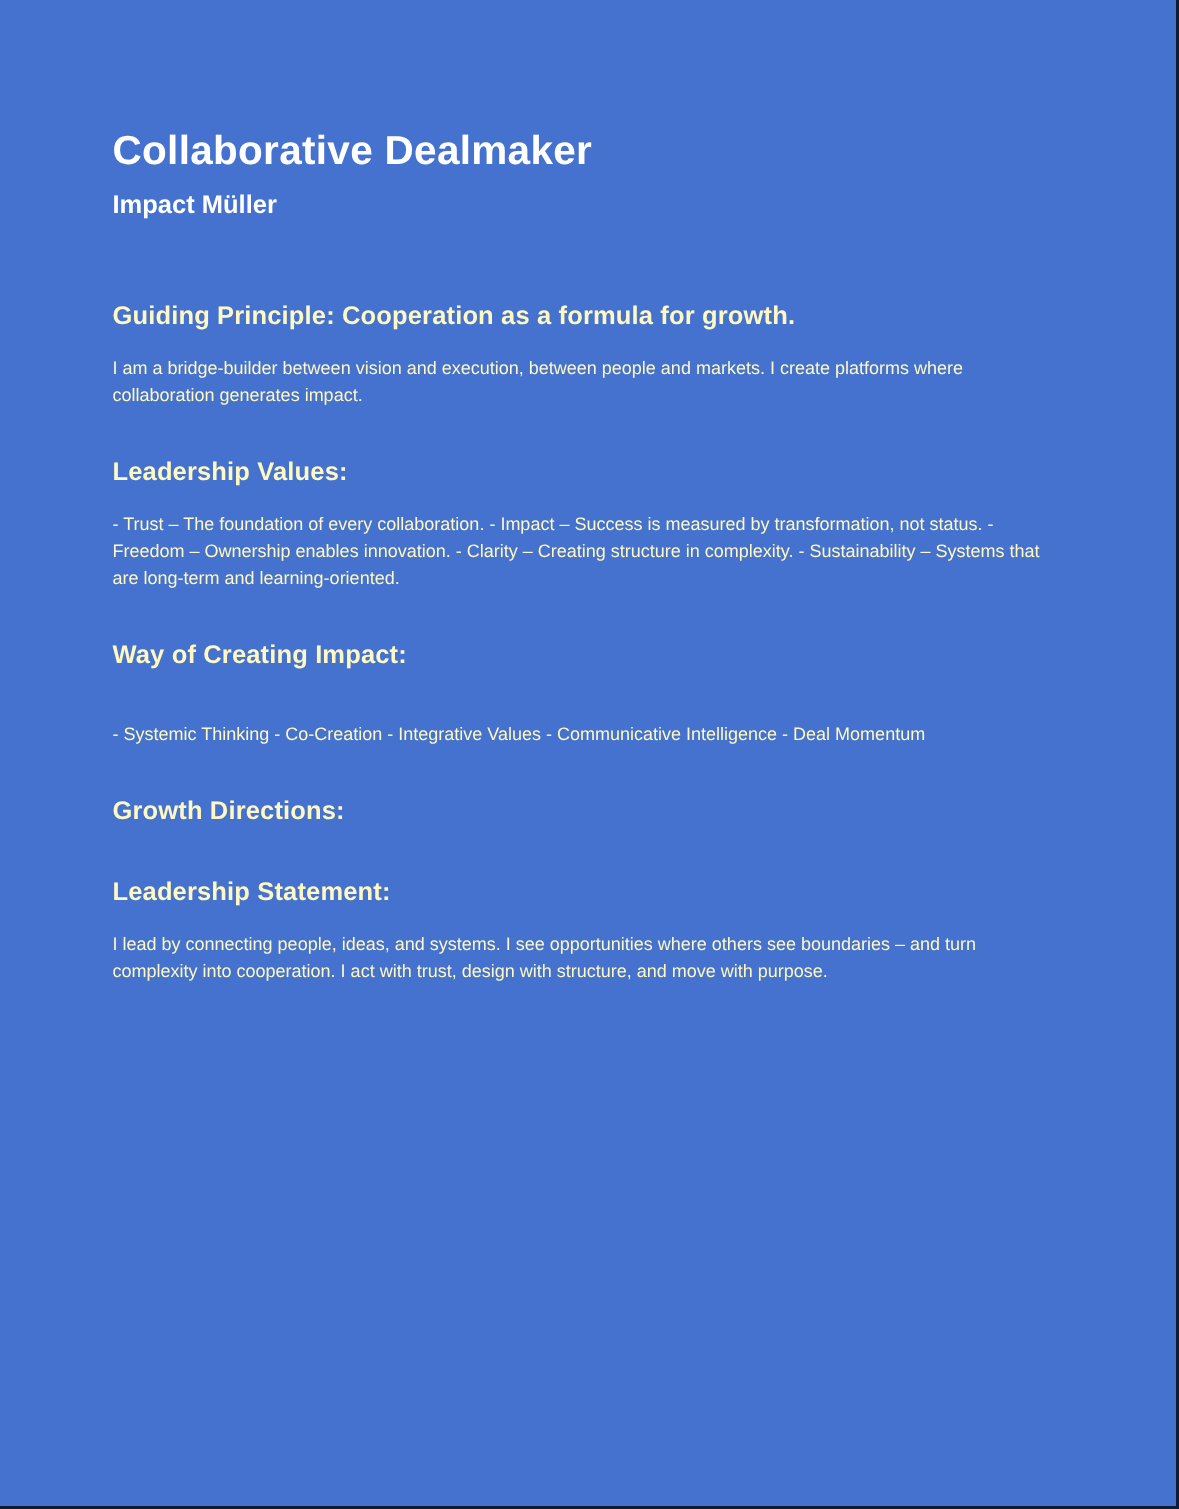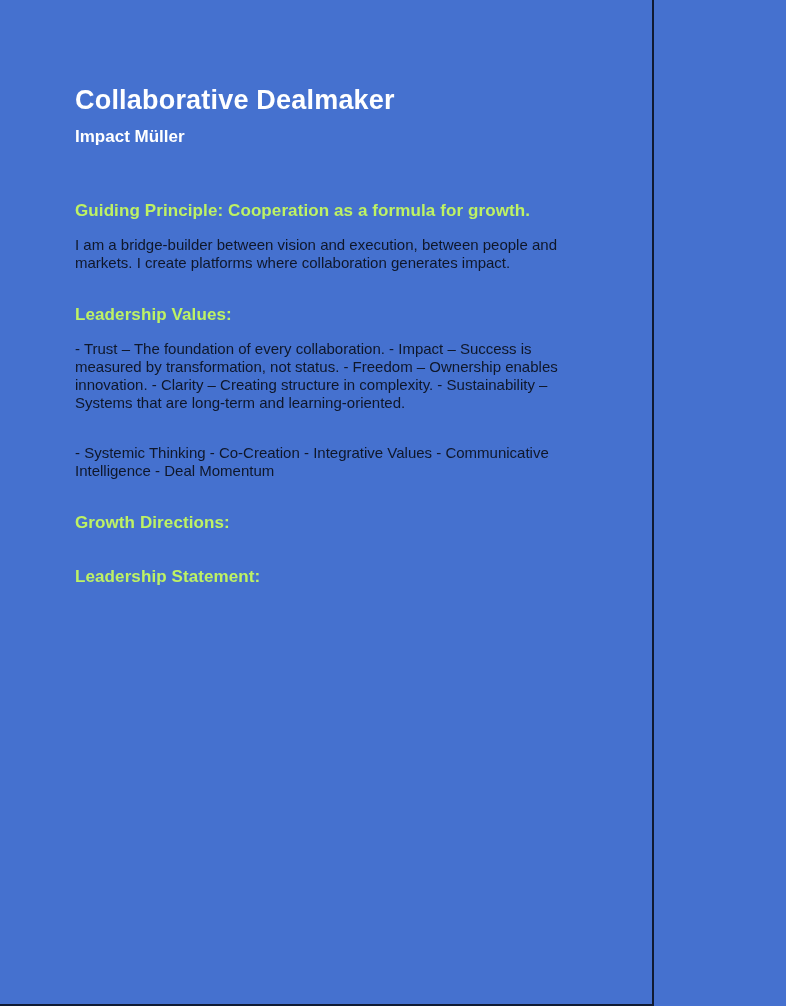--- a/index.html
+++ b/index.html
@@ -2,21 +2,21 @@
 <html><head>
 <meta charset="utf-8">
 <style>
   html, body {
     margin: 0;
     padding: 0;
     background: #4571cf;
   }
   .page {
     position: relative;
-    width: 654px;
+    width: 786px;
     height: 1006px;
     box-sizing: border-box;
     background: #4571cf;
     border-right: 2px solid #101b33;
     border-bottom: 2px solid #101b33;
     overflow: hidden;
     font-family: "Liberation Sans", sans-serif;
     color: #ffffff;
   }
   .content {
@@ -38,29 +38,29 @@
     font-weight: bold;
     color: #ffffff;
   }
   .section { margin-top: 32px; }
   .section.first { margin-top: 52px; }
   .section-heading {
     margin: 0;
     font-size: 17px;
     line-height: 22px;
     font-weight: bold;
-    color: #bef264;
+    color: #fef9c3;
     letter-spacing: 0.1px;
   }
   .section-body {
     margin: 14px 0 0 0;
-    font-size: 15px;
+    font-size: 12px;
     line-height: 18px;
     font-weight: normal;
-    color: #0f172a;
+    color: #fef9c3;
   }
 </style>
 </head>
 <body>
 
 <div class="page">
   <div class="content">
 
     <h1 class="doc-title">Collaborative Dealmaker</h1>
 
@@ -70,28 +70,30 @@
       <h2 class="section-heading">Guiding Principle: Cooperation as a formula for growth.</h2>
       <p class="section-body">I am a bridge-builder between vision and execution, between people and markets. I create platforms where collaboration generates impact.</p>
     </div>
 
     <div class="section">
       <h2 class="section-heading">Leadership Values:</h2>
       <p class="section-body">- Trust – The foundation of every collaboration. - Impact – Success is measured by transformation, not status. - Freedom – Ownership enables innovation. - Clarity – Creating structure in complexity. - Sustainability – Systems that are long-term and learning-oriented.</p>
     </div>
 
     <div class="section">
+      <h2 class="section-heading">Way of Creating Impact:</h2>
     </div>
 
     <div class="section">
       <p class="section-body">- Systemic Thinking - Co-Creation - Integrative Values - Communicative Intelligence - Deal Momentum</p>
     </div>
 
     <div class="section">
       <h2 class="section-heading">Growth Directions:</h2>
     </div>
 
     <div class="section">
       <h2 class="section-heading">Leadership Statement:</h2>
+      <p class="section-body">I lead by connecting people, ideas, and systems. I see opportunities where others see boundaries – and turn complexity into cooperation. I act with trust, design with structure, and move with purpose.</p>
     </div>
 
   </div>
 </div>
 
 </body></html>

